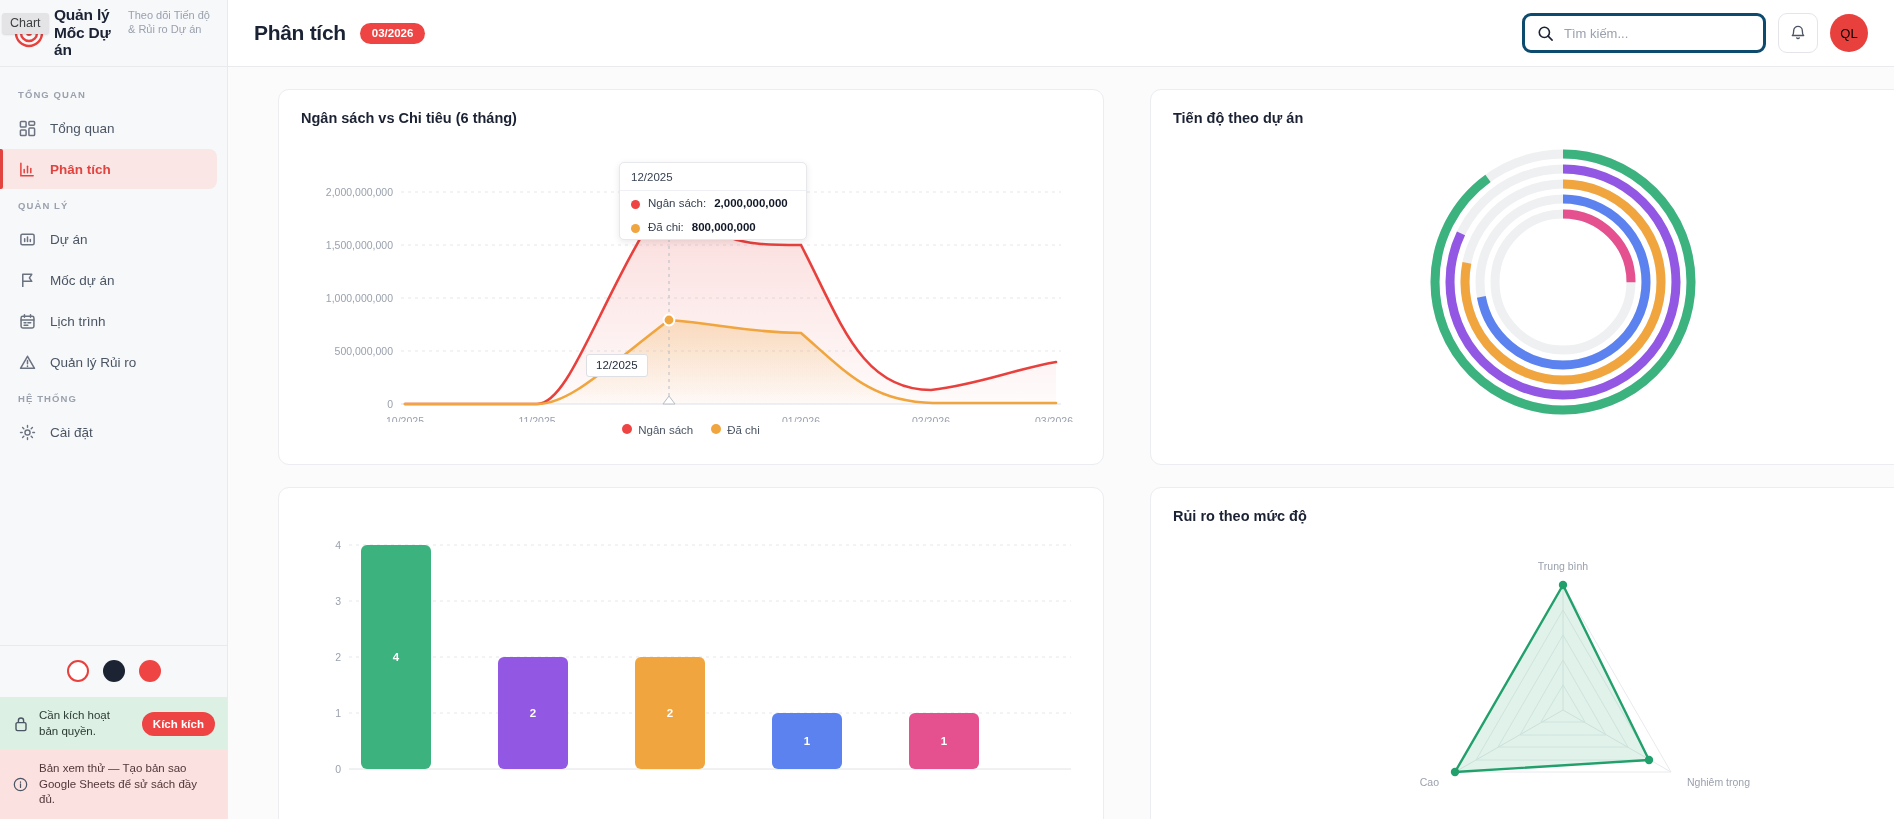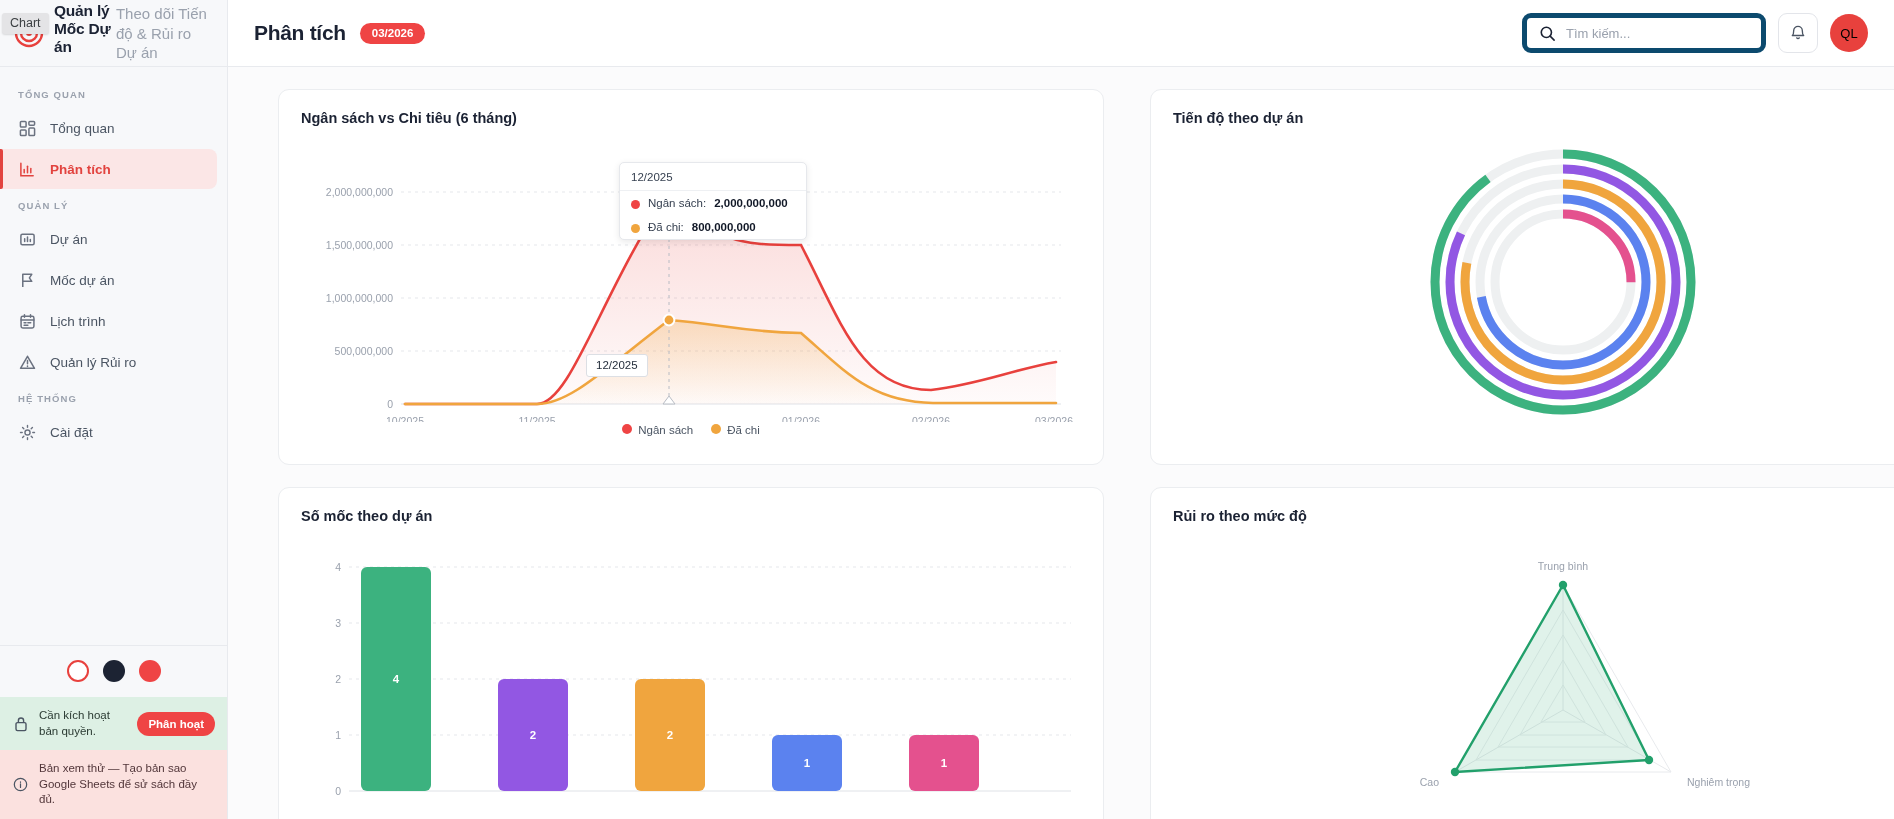--- a/index.html
+++ b/index.html
@@ -23,21 +23,21 @@
   .brand {
     display: flex; align-items: center; gap: 10px;
     padding: 14px 14px 15px 14px;
     height: 67px;
     border-bottom: 1px solid #e8eaee;
     position: relative;
   }
   .brand-logo { width: 30px; min-width: 30px; height: 30px; position: relative; }
   .brand-text { display: flex; flex-direction: row; justify-content: center; }
   .brand-title { font-size: 15.5px; font-weight: 700; color: #1b2233; letter-spacing: -0.2px; line-height: 1.15; }
-  .brand-sub { font-size: 15px; color: #9aa1ad; line-height: 1.3; margin-top: 2px; }
+  .brand-sub { font-size: 11px; color: #9aa1ad; line-height: 1.3; margin-top: 2px; }
   .chart-tip {
     position: absolute; left: 2px; top: 13px;
     background: #e4e4e6; color: #3c4043;
     font-size: 12.5px; padding: 3px 8px 4px 8px;
     border-radius: 3px; z-index: 40;
     box-shadow: 0 1px 2px rgba(0,0,0,.13);
   }
 
   .nav { padding: 12px 0 0 0; flex: 0 0 auto; }
   .nav-group-label {
@@ -96,21 +96,21 @@
   }
   .page-title-wrap { display: flex; align-items: center; gap: 14px; }
   .page-title { font-size: 21px; font-weight: 700; color: #1b2233; letter-spacing: -0.3px; }
   .period-badge {
     background: #ef4444; color: #fff; font-size: 11.5px; font-weight: 700;
     padding: 4px 12px 5px 12px; border-radius: 12px;
   }
   .topbar-right { display: flex; align-items: center; gap: 12px; }
   .search-box {
     width: 244px; height: 40px;
-    border: 5px solid #0c4a6e; border-radius: 9px;
+    border: 3px solid #0c4a6e; border-radius: 9px;
     background: #fff; display: flex; align-items: center; gap: 10px;
     padding: 0 12px;
   }
   .search-box input {
     border: none; outline: none; flex: 1; font-size: 13px;
     color: #374151; background: transparent;
     font-family: "Liberation Sans", sans-serif;
   }
   .search-box input::placeholder { color: #9aa1ad; }
   .bell-btn {
@@ -272,21 +272,21 @@
     </div>
 
     <div class="banner license">
       <span class="bico">
         <svg width="14" height="16" viewBox="0 0 14 16" fill="none" stroke="currentColor" stroke-width="1.4">
           <rect x="2" y="6.6" width="10" height="8" rx="1.5"></rect>
           <path d="M4.4 6.6V4.6a2.6 2.6 0 0 1 5.2 0v2"></path>
         </svg>
       </span>
       <span class="btxt">Cần kích hoạt bản quyền.</span>
-      <button class="activate-btn">Phân hoạt</button>
+      <button class="activate-btn">Kích kích</button>
     </div>
 
     <div class="banner trial">
       <span class="bico">
         <svg width="15" height="15" viewBox="0 0 16 16" fill="none" stroke="currentColor" stroke-width="1.3">
           <circle cx="8" cy="8" r="6.6"></circle>
           <path d="M8 7.2v4M8 5.1v.6" stroke-linecap="round"></path>
         </svg>
       </span>
       <span class="btxt">Bản xem thử — Tạo bản sao Google Sheets để sử sách đầy đủ.</span>
@@ -417,21 +417,20 @@
                 <circle r="113" fill="none" stroke="#9257e3" stroke-width="9" stroke-linecap="butt" stroke-dasharray="582.2 710.0" transform="rotate(-90)"></circle>
                 <circle r="98" fill="none" stroke="#f0a53e" stroke-width="9" stroke-linecap="butt" stroke-dasharray="480.3 615.8" transform="rotate(-90)"></circle>
                 <circle r="83" fill="none" stroke="#5b82ef" stroke-width="9" stroke-linecap="butt" stroke-dasharray="375.5 521.5" transform="rotate(-90)"></circle>
                 <circle r="68" fill="none" stroke="#e4518e" stroke-width="9" stroke-linecap="butt" stroke-dasharray="106.8 427.3" transform="rotate(-90)"></circle>
               </g>
             </svg>
           </div>
         </div>
 
         <div class="card tall2">
-          <div class="card-title">Số mốc theo dự án</div>
           <div class="card-body">
             <svg width="780" height="330" viewBox="0 0 780 330">
 
               <line x1="48" y1="37" x2="770" y2="37" stroke="#e5e7eb" stroke-width="1" stroke-dasharray="3 4"></line>
               <line x1="48" y1="93" x2="770" y2="93" stroke="#e5e7eb" stroke-width="1" stroke-dasharray="3 4"></line>
               <line x1="48" y1="149" x2="770" y2="149" stroke="#e5e7eb" stroke-width="1" stroke-dasharray="3 4"></line>
               <line x1="48" y1="205" x2="770" y2="205" stroke="#e5e7eb" stroke-width="1" stroke-dasharray="3 4"></line>
               <line x1="48" y1="261" x2="770" y2="261" stroke="#dfe2e7" stroke-width="1"></line>
 
               <text class="ax-txt" x="40" y="41" text-anchor="end">4</text>

